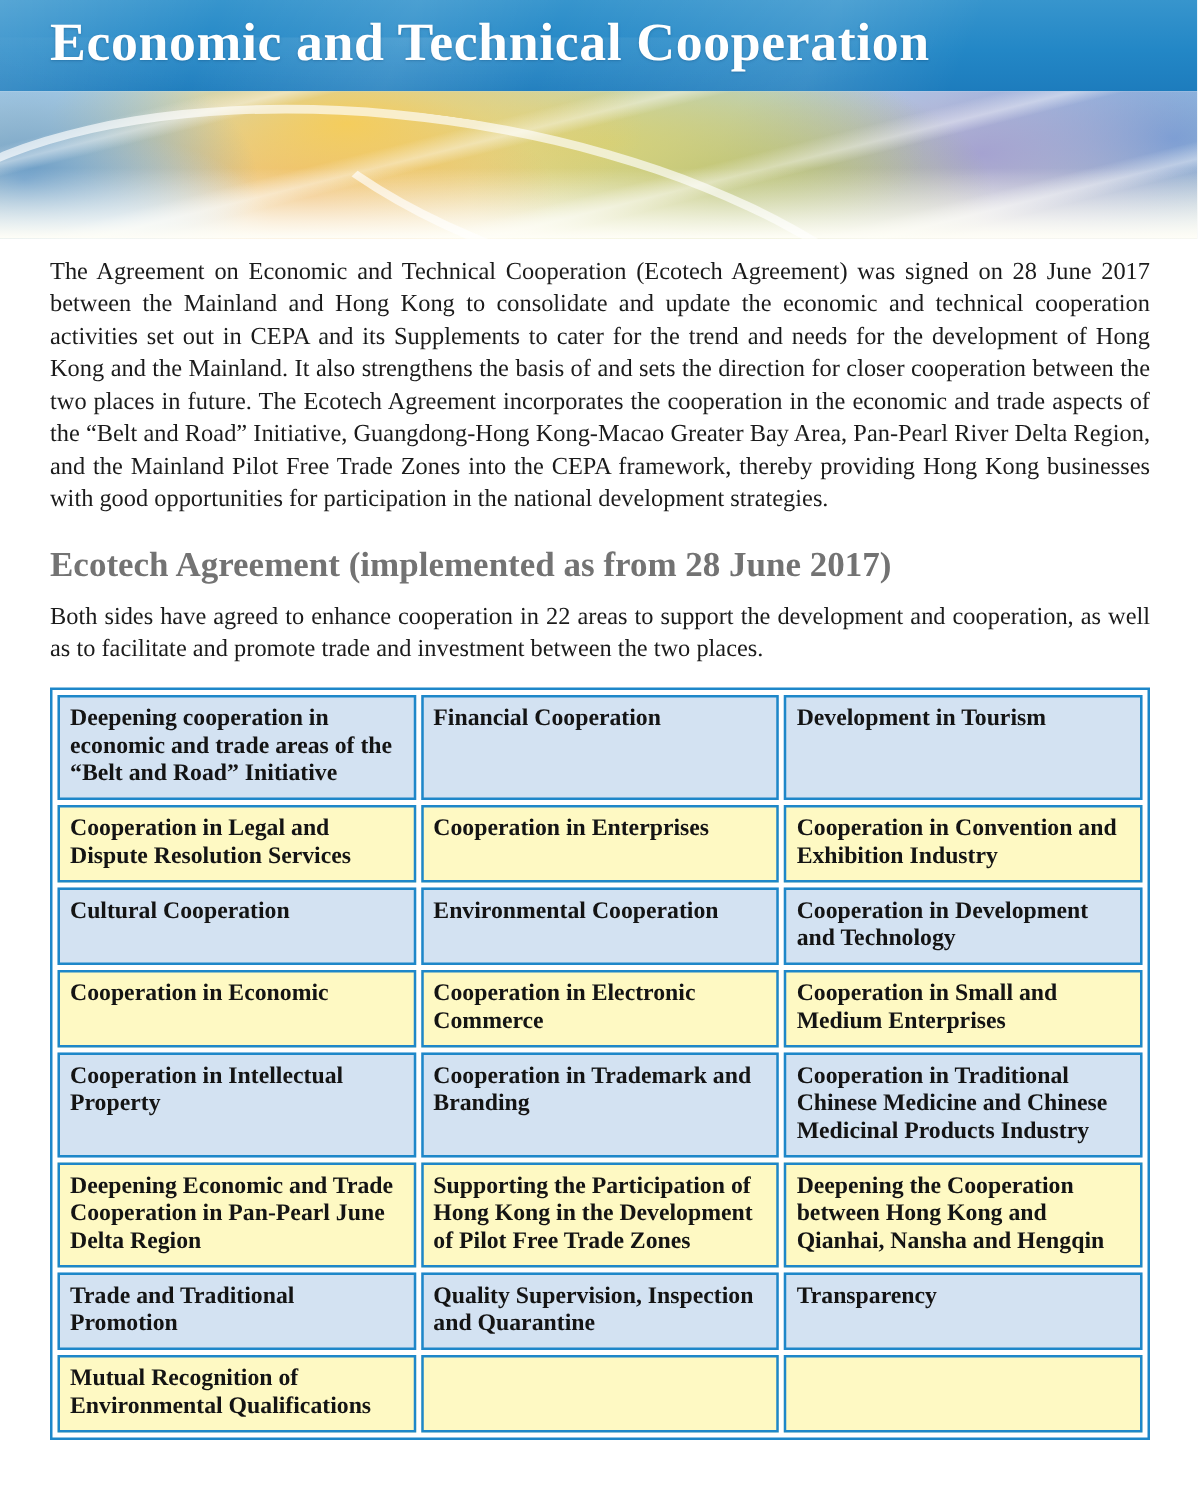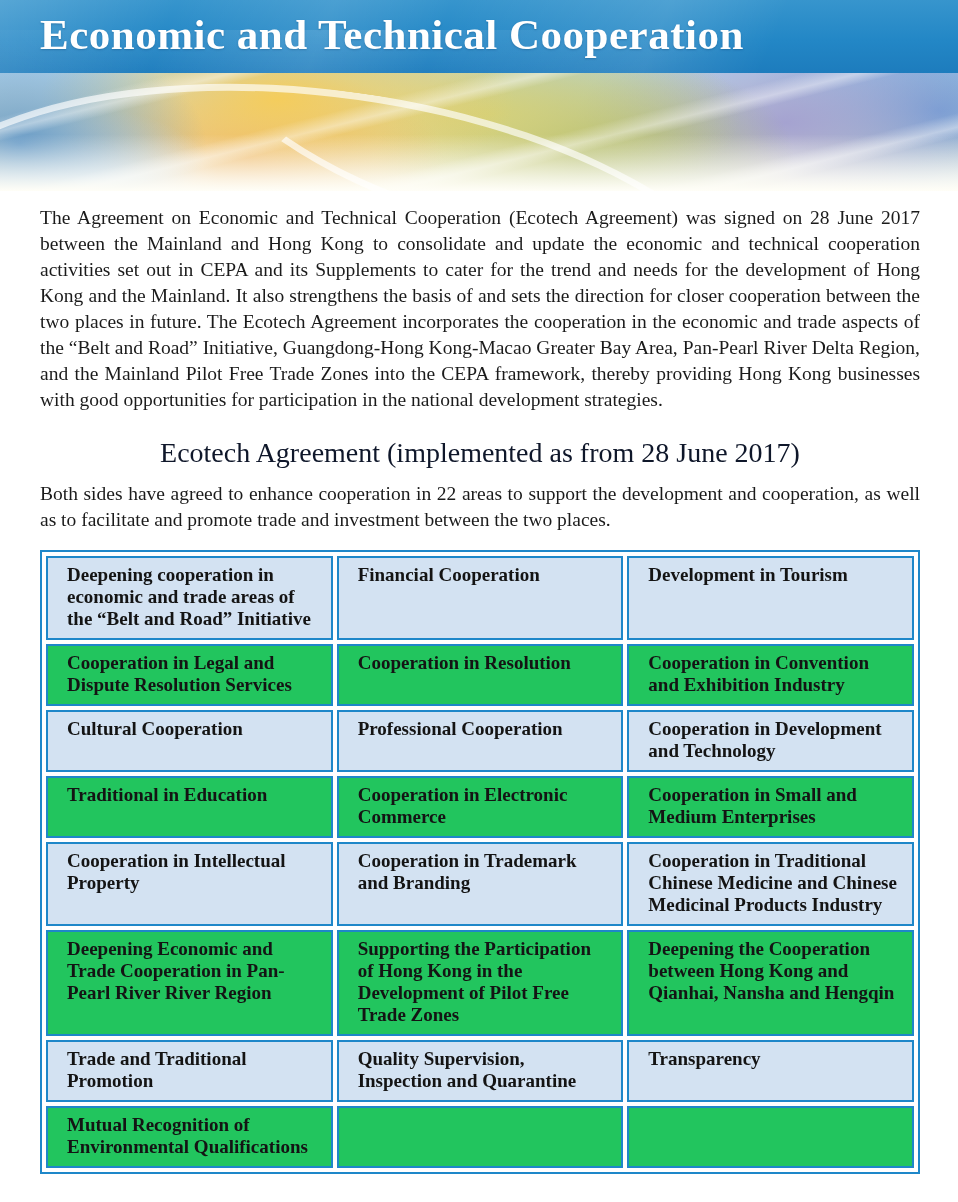--- a/index.html
+++ b/index.html
@@ -68,46 +68,45 @@
     font-size: 19.5px;
     line-height: 26px;
     text-align: justify;
     color: #1b1b1b;
     margin-top: 12px;
   }
   .intro { margin-top: 14px; }
   .section-heading {
     margin: 24px 0 11px 0;
     font-size: 28px;
-    font-weight: normal;
-    color: #0f172a;
-    text-align: center;
+    font-weight: bold;
+    color: #737373;
   }
 
   
   table.areas {
     width: 100%;
     margin-top: 17px;
     border-collapse: separate;
     border-spacing: 4px;
     border: 2px solid #1e87c9;
     table-layout: fixed;
   }
   table.areas td {
     width: 33.33%;
     border: 2px solid #1e87c9;
-    padding: 6px 12px 8px 19px;
+    padding: 6px 12px 8px 8px;
     vertical-align: top;
     font-weight: bold;
     font-size: 19px;
     line-height: 22px;
     color: #141414;
   }
   tr.row-light td { background: #d3e2f2; }
-  tr.row-dark td { background: #22c55e; }
+  tr.row-dark td { background: #fef9c3; }
 </style>
 </head>
 <body>
 
 <div class="page">
 
   <div class="header-band">
     <div class="page-title">Economic and Technical Cooperation</div>
   </div>
 
@@ -126,40 +125,40 @@
 
     <table class="areas">
       <tbody>
         <tr class="row-light">
           <td>Deepening cooperation in economic and trade areas of the “Belt and Road” Initiative</td>
           <td>Financial Cooperation</td>
           <td>Development in Tourism</td>
         </tr>
         <tr class="row-dark">
           <td>Cooperation in Legal and Dispute Resolution Services</td>
-          <td>Cooperation in Resolution</td>
+          <td>Cooperation in Enterprises</td>
           <td>Cooperation in Convention and Exhibition Industry</td>
         </tr>
         <tr class="row-light">
           <td>Cultural Cooperation</td>
-          <td>Professional Cooperation</td>
+          <td>Environmental Cooperation</td>
           <td>Cooperation in Development and Technology</td>
         </tr>
         <tr class="row-dark">
-          <td>Traditional in Education</td>
+          <td>Cooperation in Economic</td>
           <td>Cooperation in Electronic Commerce</td>
           <td>Cooperation in Small and Medium Enterprises</td>
         </tr>
         <tr class="row-light">
           <td>Cooperation in Intellectual Property</td>
           <td>Cooperation in Trademark and Branding</td>
           <td>Cooperation in Traditional Chinese Medicine and Chinese Medicinal Products Industry</td>
         </tr>
         <tr class="row-dark">
-          <td>Deepening Economic and Trade Cooperation in Pan-Pearl River River Region</td>
+          <td>Deepening Economic and Trade Cooperation in Pan-Pearl June Delta Region</td>
           <td>Supporting the Participation of Hong Kong in the Development of Pilot Free Trade Zones</td>
           <td>Deepening the Cooperation between Hong Kong and Qianhai, Nansha and Hengqin</td>
         </tr>
         <tr class="row-light">
           <td>Trade and Traditional Promotion</td>
           <td>Quality Supervision, Inspection and Quarantine</td>
           <td>Transparency</td>
         </tr>
         <tr class="row-dark">
           <td>Mutual Recognition of Environmental Qualifications</td>

